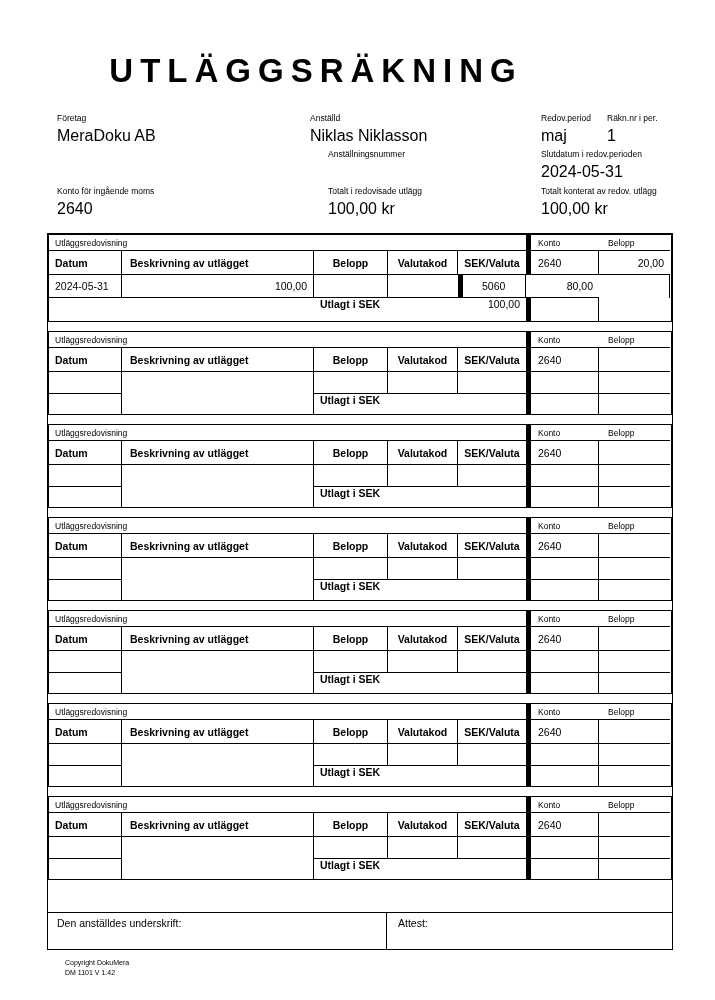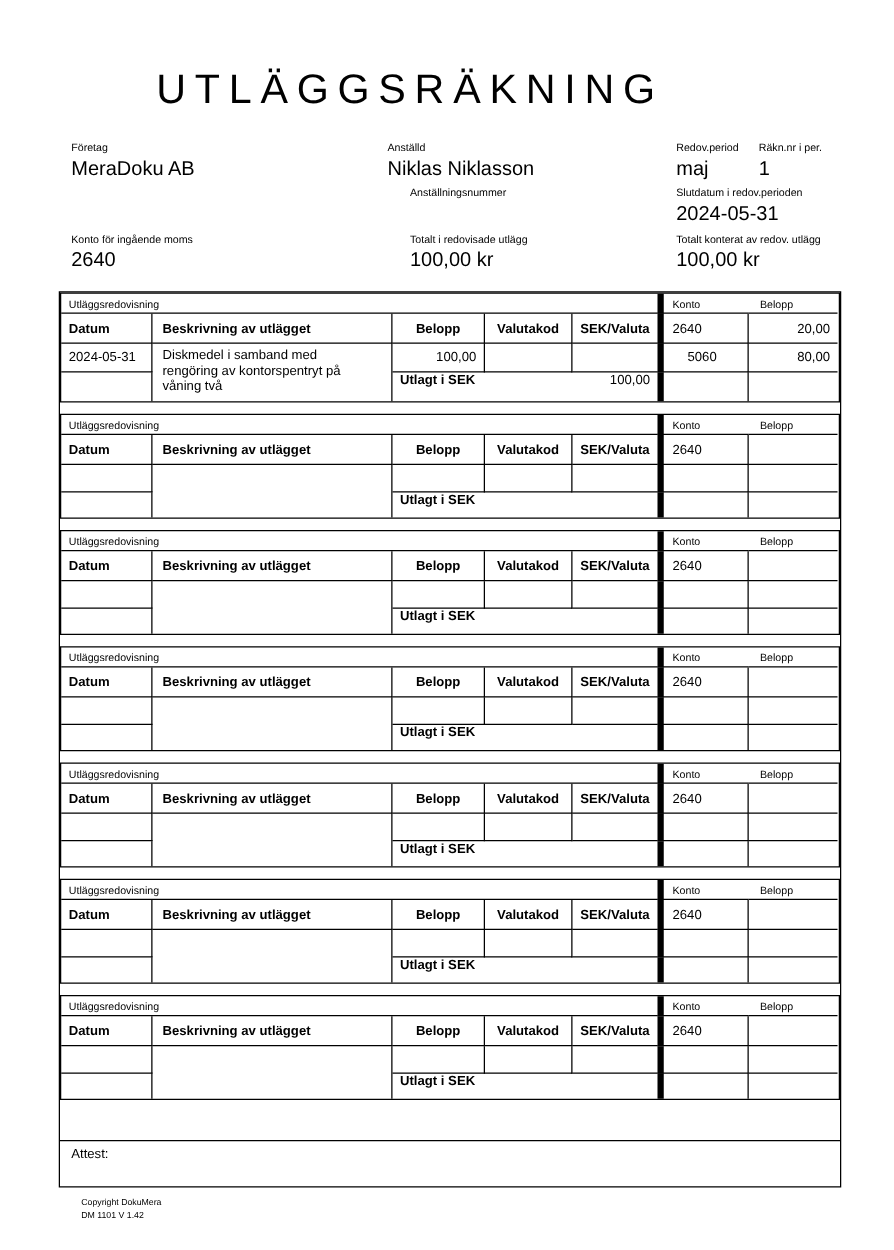--- a/index.html
+++ b/index.html
@@ -1,22 +1,22 @@
 <!DOCTYPE html>
 <html><head>
 <meta charset="utf-8">
 <style>
   * { margin:0; padding:0; box-sizing:border-box; }
   html,body { width:715px; height:1000px; background:#fff; color:#000;
     font-family:"Liberation Sans", sans-serif; }
   body { position:relative; overflow:hidden; }
 
   
-  .doc-title { position:absolute; top:52px; left:16px; width:624px;
-    text-align:center; font-size:33px; font-weight:normal; letter-spacing:7px; }
+  .doc-title { position:absolute; top:52px; left:4px; width:624px;
+    text-align:center; font-size:33px; font-weight:bold; letter-spacing:7px; }
 
   
   .field { position:absolute; }
   .flabel { font-size:8.5px; line-height:11px; }
   .fvalue { font-size:16px; font-weight:normal; line-height:13px; margin-top:5px; min-height:13px; }
 
   
   .frame { position:absolute; left:47px; top:233px; width:626px; height:717px;
     border:1.5px solid #000; }
 
@@ -107,21 +107,20 @@
 
     <div class="c bold bb br">Datum</div>
     <div class="c bold bb br" style="padding-left:8px;">Beskrivning av utlägget</div>
     <div class="c bold bb br ctr">Belopp</div>
     <div class="c bold bb br ctr">Valutakod</div>
     <div class="c bold bb ctr">SEK/Valuta</div>
     <div class="c bb br bl2" style="padding-left:7px;">2640</div>
     <div class="c bb rt">20,00</div>
 
     <div class="c bb br">2024-05-31</div>
-    <div class="c br desc-cell">Diskmedel i samband med rengöring av kontorspentryt på våning två</div>
     <div class="c bb br rt">100,00</div>
     <div class="c bb br"></div>
     <div class="c bb"></div>
     <div class="c bb br bl2" style="padding-left:19px;">5060</div>
     <div class="c bb rt">80,00</div>
 
     <div class="c br"></div>
     <div class="utlagt-cell">
       <span class="bold">Utlagt i SEK</span>
       <span>100,00</span>
@@ -311,20 +310,23 @@
     <div class="utlagt-cell">
       <span class="bold">Utlagt i SEK</span>
       <span></span>
     </div>
     <div class="c br bl2" style="padding-left:7px;"></div>
     <div class="c rt"></div>
   </div>
 </div>
 
   <div class="sig-row">
+    <div class="sig-cell">
+      <span>Den anställdes underskrift:</span>
+    </div>
     <div class="sig-cell">
       <span>Attest:</span>
     </div>
   </div>
 </div>
 
 <div class="footer">
   <div>Copyright DokuMera</div>
   <div>DM 1101 V 1.42</div>
 </div>

